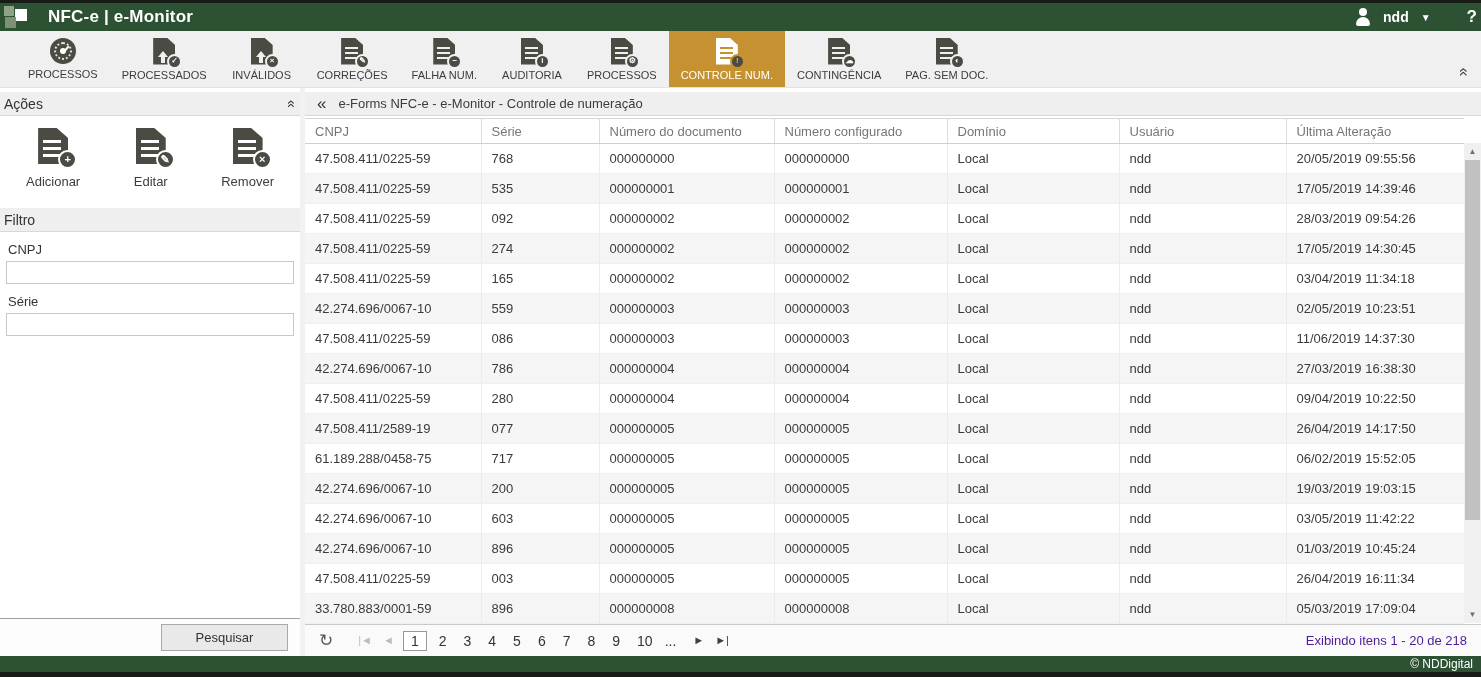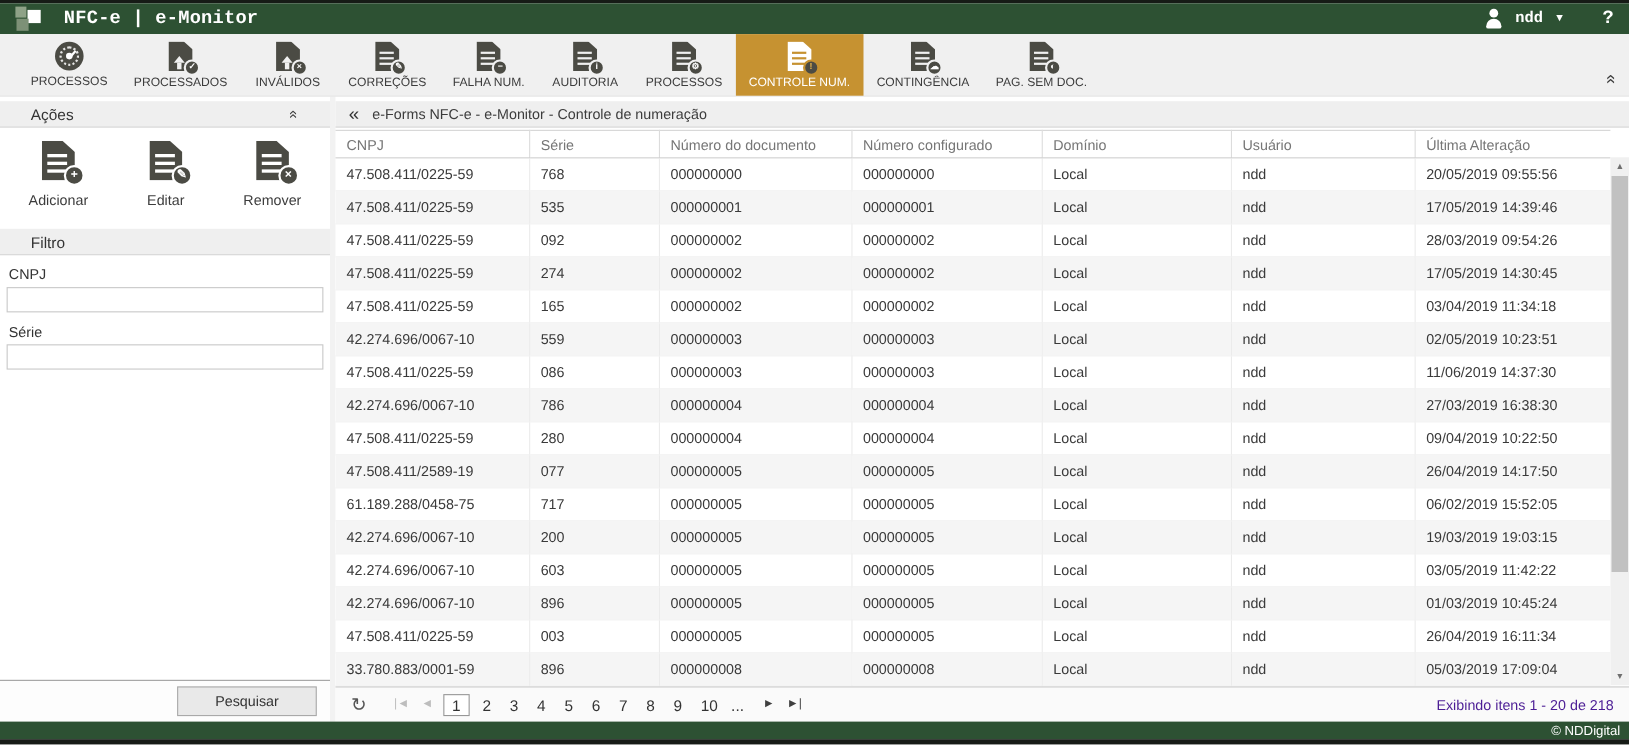--- a/index.html
+++ b/index.html
@@ -10,21 +10,21 @@
     background: #fff; overflow: hidden;
     --green:#2d5133; --gold:#c69231; --ink:#4b4b44; --paper:#f0f0f0;
   }
   
   .edge { position:absolute; left:0; right:0; background:#161b16; }
   .edge.top { top:0; height:3px; }
   .edge.bottom { bottom:0; height:5px; }
 
   
   .topbar { position:absolute; top:3px; left:0; right:0; height:28px;
-    background:var(--green); color:#fff; display:flex; align-items:center; padding:0 14px;font-family:Liberation Mono, monospace; }
+    background:var(--green); color:#fff; display:flex; align-items:center; padding:0 4px; }
   .logo { width:26px; height:24px; position:relative; margin-right:18px; }
   .logo i { position:absolute; display:block; }
   .logo .sq1 { left:0; top:1px; width:10px; height:10px; background:#8ea287; }
   .logo .sq2 { left:11px; top:4px; width:12px; height:12px; background:#ffffff; }
   .logo .sq3 { left:1px; top:12px; width:11px; height:11px; background:#7d9177; }
   .app-title { font-size:17px; font-weight:bold; letter-spacing:.2px; }
   .topbar-right { margin-left:auto; display:flex; align-items:center; gap:10px; }
   .user-icon { position:relative; width:20px; height:18px; display:inline-block; }
   .user-icon .head { position:absolute; left:6px; top:0; width:8px; height:8px; border-radius:50%; background:#fff; }
   .user-icon .torso { position:absolute; left:3px; top:9px; width:14px; height:9px; border-radius:7px 7px 2px 2px; background:#fff; }
@@ -66,21 +66,21 @@
     transform-origin:50% 100%; transform:rotate(40deg); }
   .icon.gauge .dot { position:absolute; left:10px; top:10px; width:6px; height:6px; border-radius:50%; background:#fff; }
 
   
   .content { position:absolute; top:88px; left:0; right:0; bottom:21px; background:#f2f2f2; }
   .panel-gap { position:absolute; top:0; bottom:0; left:300px; width:5px; background:#f2f2f2; }
 
   
   .sidebar { position:absolute; left:0; top:0; bottom:0; width:300px; background:#fff; }
   .panel-header { height:24px; margin-top:4px; background:#efefef; border-bottom:1px solid #d8d8d8;
-    display:flex; align-items:center; padding:0 28px; font-size:14px; color:#333; }
+    display:flex; align-items:center; padding:0 4px; font-size:14px; color:#333; }
   .panel-header .chevrons { margin-left:auto; font-size:14px; }
   .actions-row { height:88px; display:flex; justify-content:space-between; padding:12px 26px 0 26px; }
   .action { display:flex; flex-direction:column; align-items:center; gap:10px; cursor:pointer; color:var(--ink); }
   .action .icon.doc { width:30px; height:36px; --bg:#fff; }
   .action .icon.doc .stripes { left:5px; top:12px; width:18px; }
   .action .icon.doc .stripes b { height:3px; margin-bottom:4px; }
   .action .icon.doc .badge { width:19px; height:19px; font-size:11px; right:-9px; bottom:-5px; }
   .action-label { font-size:13px; color:#3c3c3c; }
   .field { margin:10px 6px 0 6px; }
   .field label { display:block; font-size:13px; color:#333; margin:2px 2px 4px 2px; }

